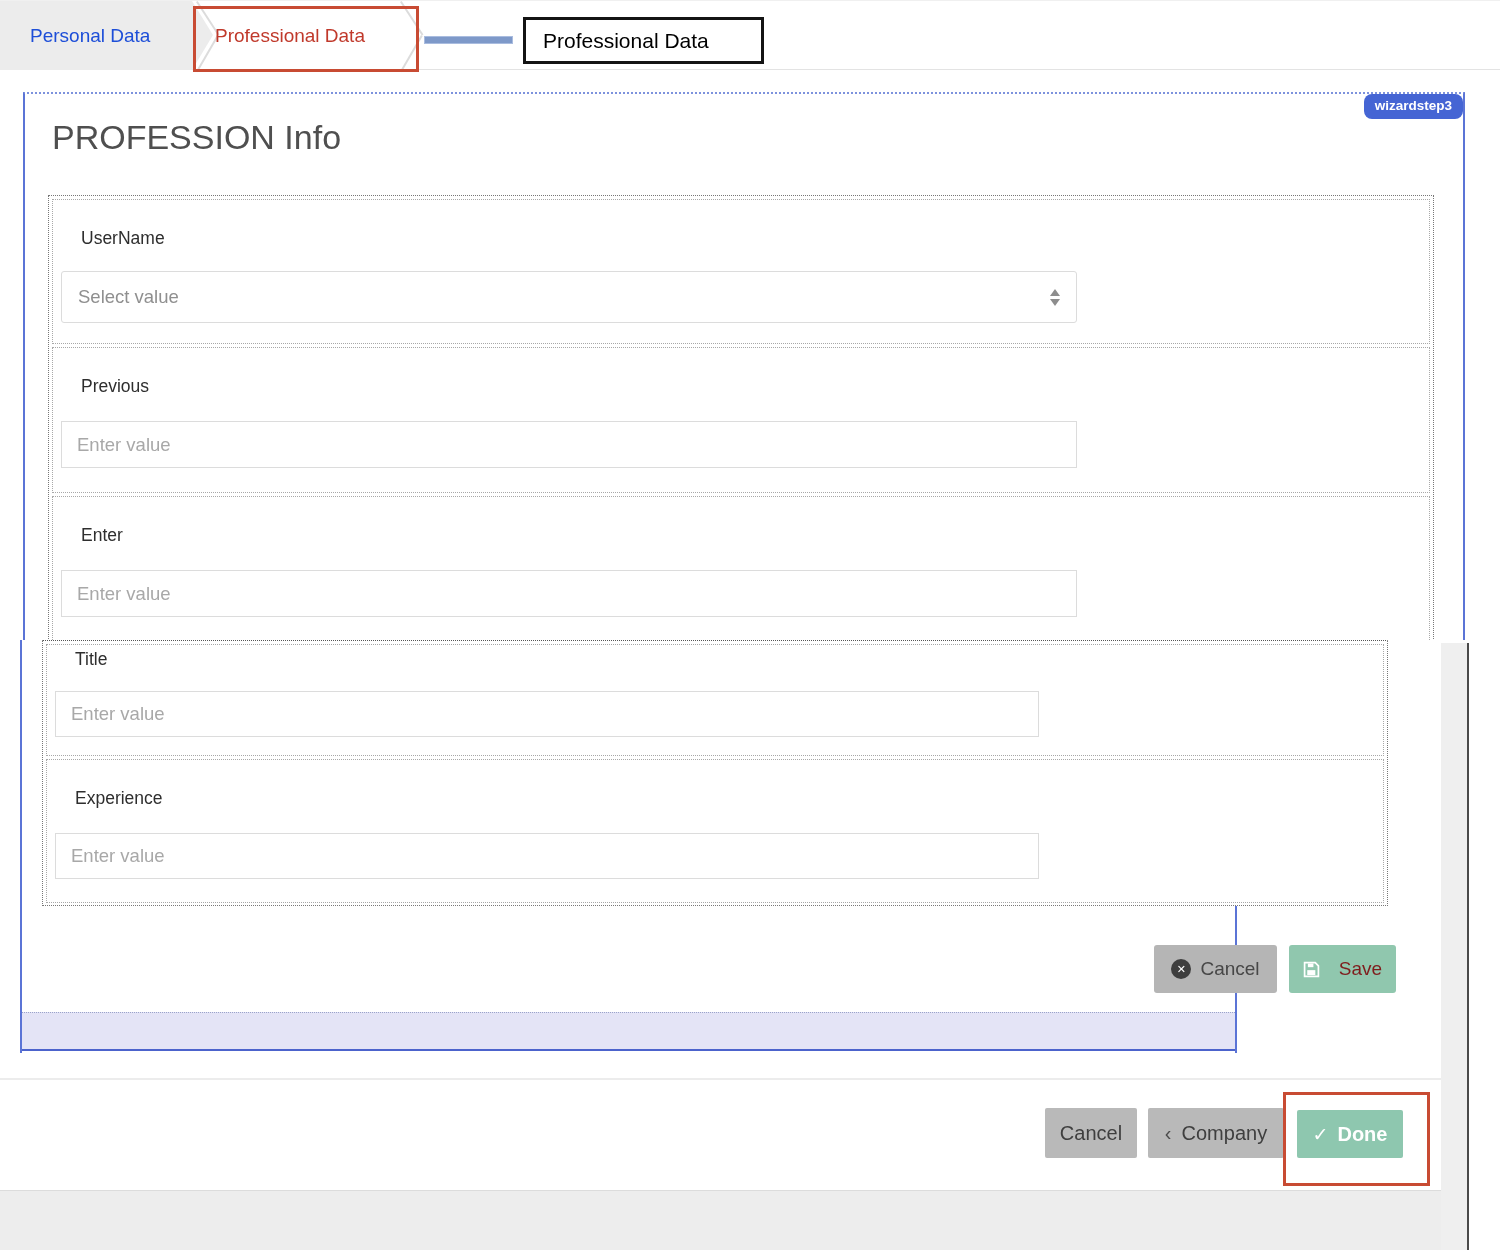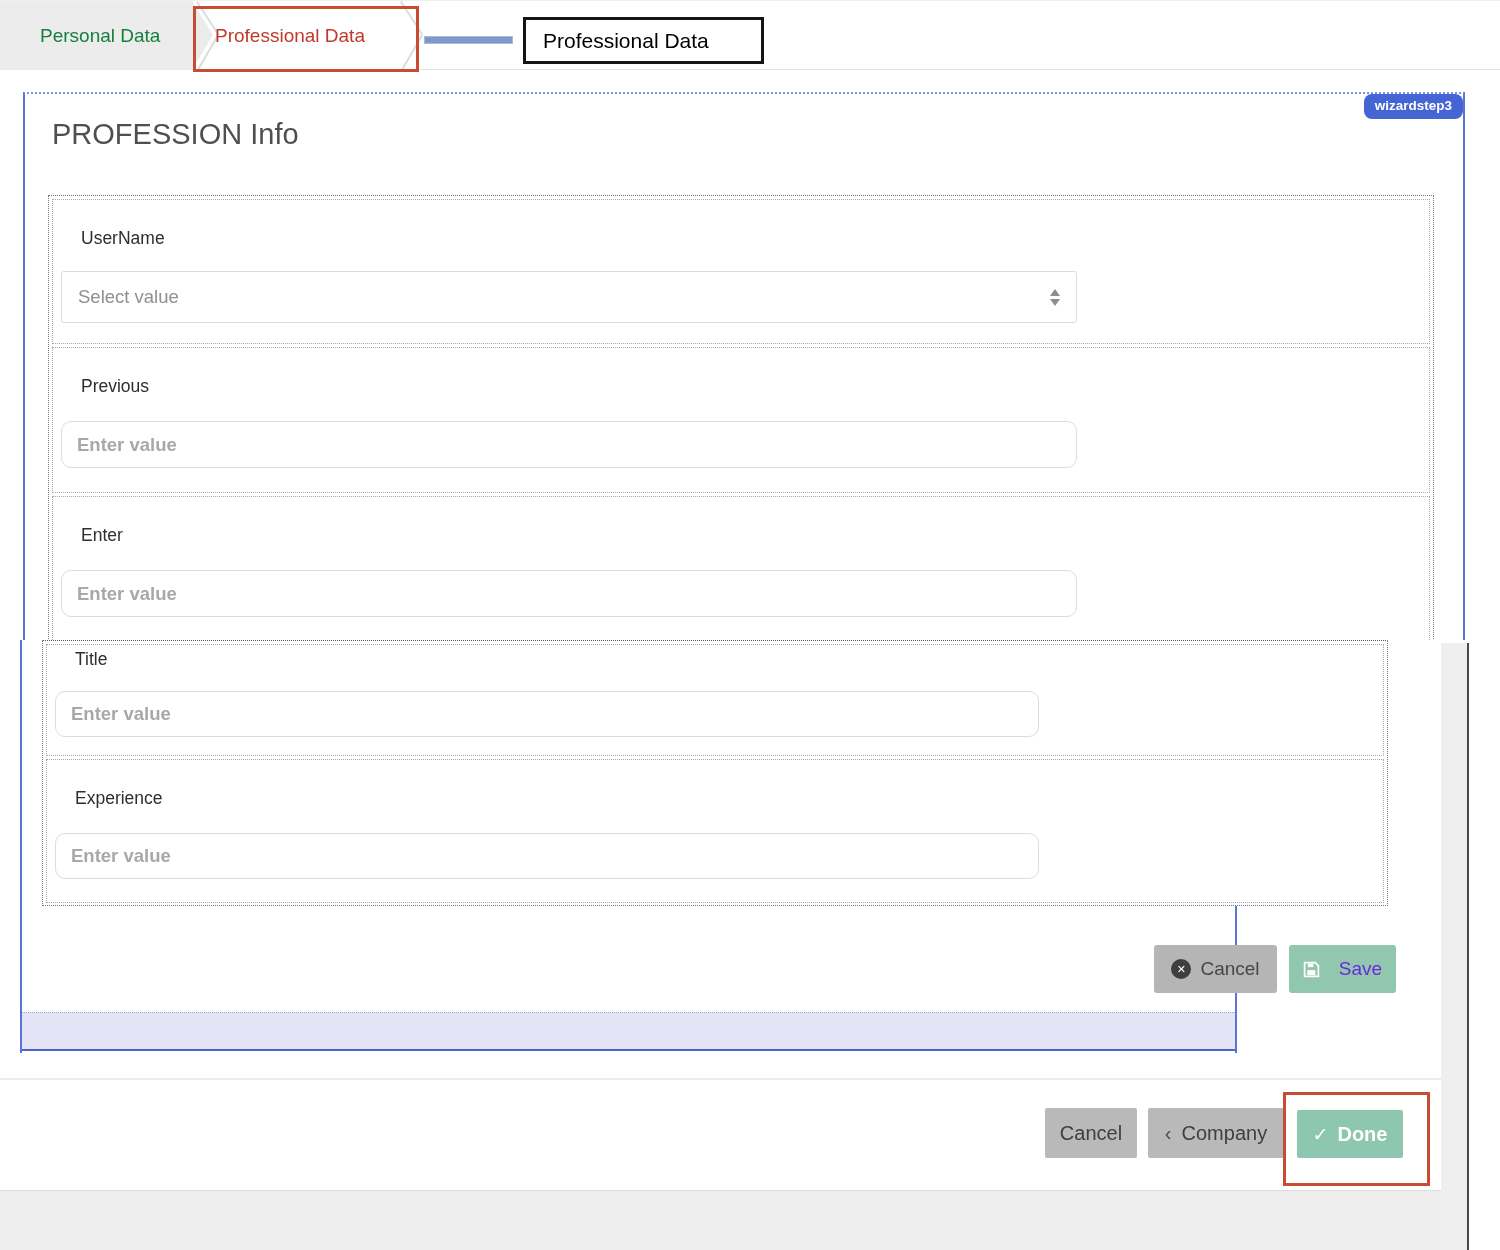--- a/index.html
+++ b/index.html
@@ -5,21 +5,21 @@
   * { box-sizing: border-box; margin: 0; padding: 0; }
   body { font-family: "Liberation Sans", sans-serif; background:#fff; }
   .canvas { position: relative; width: 1500px; height: 1250px; background:#fff; overflow: hidden; }
 
   
   .tabbar { position:absolute; left:0; top:0; width:1500px; height:70px; background:#fff;
             border-top:1px solid #f0f0f0; border-bottom:1px solid #e3e3e3; }
   .tab-personal-bg { position:absolute; left:0; top:0; width:215px; height:69px; background:#ececec;
             clip-path: polygon(0 0, 192px 0, 213px 34px, 192px 69px, 0 69px); }
   .tab-label { position:absolute; top:0; height:69px; line-height:69px; font-size:19px; }
-  .tab-label.personal { left:40px; color:#15803d;text-align:center; }
+  .tab-label.personal { left:30px; color:#1d4ed8;text-align:center; }
   .tab-label.professional { left:215px; color:#c0392b; }
   .chevron { position:absolute; top:0; width:24px; height:70px; pointer-events:none; }
   .chevron::before { content:""; position:absolute; left:0; top:1px; width:1.5px; height:40px;
             background:#dcdcdc; transform-origin:top left; transform:rotate(-33deg); }
   .chevron::after  { content:""; position:absolute; left:21px; top:34px; width:1.5px; height:42px;
             background:#dcdcdc; transform-origin:top left; transform:rotate(30deg); }
 
   .annotation-rect { position:absolute; border:3px solid #c84b33; background:transparent; pointer-events:none; }
   .rect-tab  { left:193px; top:6px; width:226px; height:66px; }
   .rect-done { left:1283px; top:452px; width:147px; height:94px; }
@@ -29,61 +29,61 @@
   .callout-box { position:absolute; left:523px; top:17px; width:241px; height:47px; background:#fff;
                border:3px solid #141414; display:flex; align-items:center; padding-left:17px;
                font-size:21px; color:#000; }
 
   
   .panel-top { position:absolute; left:23px; top:92px; width:1442px; height:548px; background:#fff;
                border-left:2px solid #5b74d6; border-right:2px solid #5b74d6;
                border-top:2px dotted #7d92dd; overflow:hidden; }
   .wizard-badge { position:absolute; right:0; top:0; background:#4565d4; color:#fff;
                font-size:13.5px; font-weight:bold; padding:4px 11px 6px;border-radius:8px; }
-  .panel-title { position:absolute; left:27px; top:24px; font-size:29px; color:#4f4f4f; }
+  .panel-title { position:absolute; left:27px; top:24px; font-size:34px; color:#4f4f4f; }
 
   .form-area { position:absolute; border:1px dotted #777; background:#fff; padding:2px; }
   .form-top { left:23px; top:101px; width:1386px; height:560px; border-bottom:none; }
   .field-group { position:relative; border:1px dotted #a8a8a8; margin:1px; background:#fff; }
   .fg-1 { height:145px; } .fg-2 { height:146px; margin-top:3px; } .fg-3 { height:150px; margin-top:3px; }
   .field-label { position:absolute; left:28px; top:28px; font-size:17.5px; color:#2e2e2e; }
 
   .select-box { position:absolute; left:8px; top:71px; width:1016px; height:52px; background:#fff;
                border:1px solid #dcdcdc; border-radius:3px; display:flex; align-items:center;
                padding:0 16px; cursor:pointer; }
   .select-placeholder { font-size:18.5px; color:#8f8f8f; }
   .select-arrows { margin-left:auto; display:flex; flex-direction:column; align-items:center; }
   .arr-up { width:0; height:0; border-left:5px solid transparent; border-right:5px solid transparent;
             border-bottom:7px solid #8d8d8d; }
   .arr-down { width:0; height:0; border-left:5px solid transparent; border-right:5px solid transparent;
             border-top:7px solid #8d8d8d; margin-top:3px; }
 
   .text-input { position:absolute; left:8px; height:47px; background:#fff; border:1px solid #dcdcdc;
-            border-radius:10px; padding:0 15px; font-size:18.5px; color:#333; width:1016px; top:73px;
-            font-family:"Liberation Sans", sans-serif;font-weight:bold; }
+            border-radius:0; padding:0 15px; font-size:18.5px; color:#333; width:1016px; top:73px;
+            font-family:"Liberation Sans", sans-serif; }
   .text-input::placeholder { color:#a8a8a8; opacity:1; }
 
   
   .section-bottom { position:absolute; left:0; top:640px; width:1500px; height:610px; background:#fff; z-index:5; }
   .panel-bottom { position:absolute; left:20px; top:0; width:1217px; height:413px; background:#fff;
                border-left:2px solid #5b74d6; border-right:2px solid #5b74d6;padding-left:23px; }
   .form-bottom { left:20px; top:0; width:1346px; height:266px; border-top:1px dotted #555; }
   .fg-4 { height:112px; margin-top:1px; } .fg-5 { height:144px; margin-top:3px; }
   .fg-4 .field-label { top:4px; }
   .fg-4 .text-input { top:46px; width:984px; height:46px; }
   .fg-5 .text-input { width:984px; height:46px; }
 
   .btn { display:flex; align-items:center; justify-content:center; border:none; cursor:pointer;
          border-radius:3px; font-family:"Liberation Sans", sans-serif; }
   .btn-cancel-panel { position:absolute; left:1132px; top:305px; width:123px; height:48px; background:#b5b5b5; }
   .btn-cancel-panel .lbl { font-size:19px; color:#474747; margin-left:9px; }
   .circle-x { width:20px; height:20px; border-radius:50%; background:#3e3e3e; color:#fff; font-size:11px;
          display:flex; align-items:center; justify-content:center; }
   .btn-save-panel { position:absolute; left:1267px; top:305px; width:107px; height:48px; background:#90c7ae; }
-  .btn-save-panel .lbl { font-size:19px; color:#6d28d9; margin-left:19px; }
+  .btn-save-panel .lbl { font-size:19px; color:#7f1d1d; margin-left:19px; }
 
   .lavender-strip { position:absolute; left:0; top:372px; width:100%; height:39px; background:#e4e4f6;
          border-top:1px dotted #9aa3c9; border-bottom:2px solid #4c63cc; }
 
   .footer-divider { position:absolute; left:0; top:438px; width:1447px; border-top:2px solid #ececec; }
   .btn-cancel-footer { position:absolute; left:1045px; top:468px; width:92px; height:50px; background:#b9b9b9;
          font-size:20px; color:#3f3f3f; border-radius:2px; }
   .btn-previous { position:absolute; left:1148px; top:468px; width:136px; height:50px; background:#b9b9b9;
          font-size:20px; color:#3f3f3f; border-radius:2px; }
   .btn-previous .chev { font-size:20px; margin-right:10px; color:#4a4a4a; }

